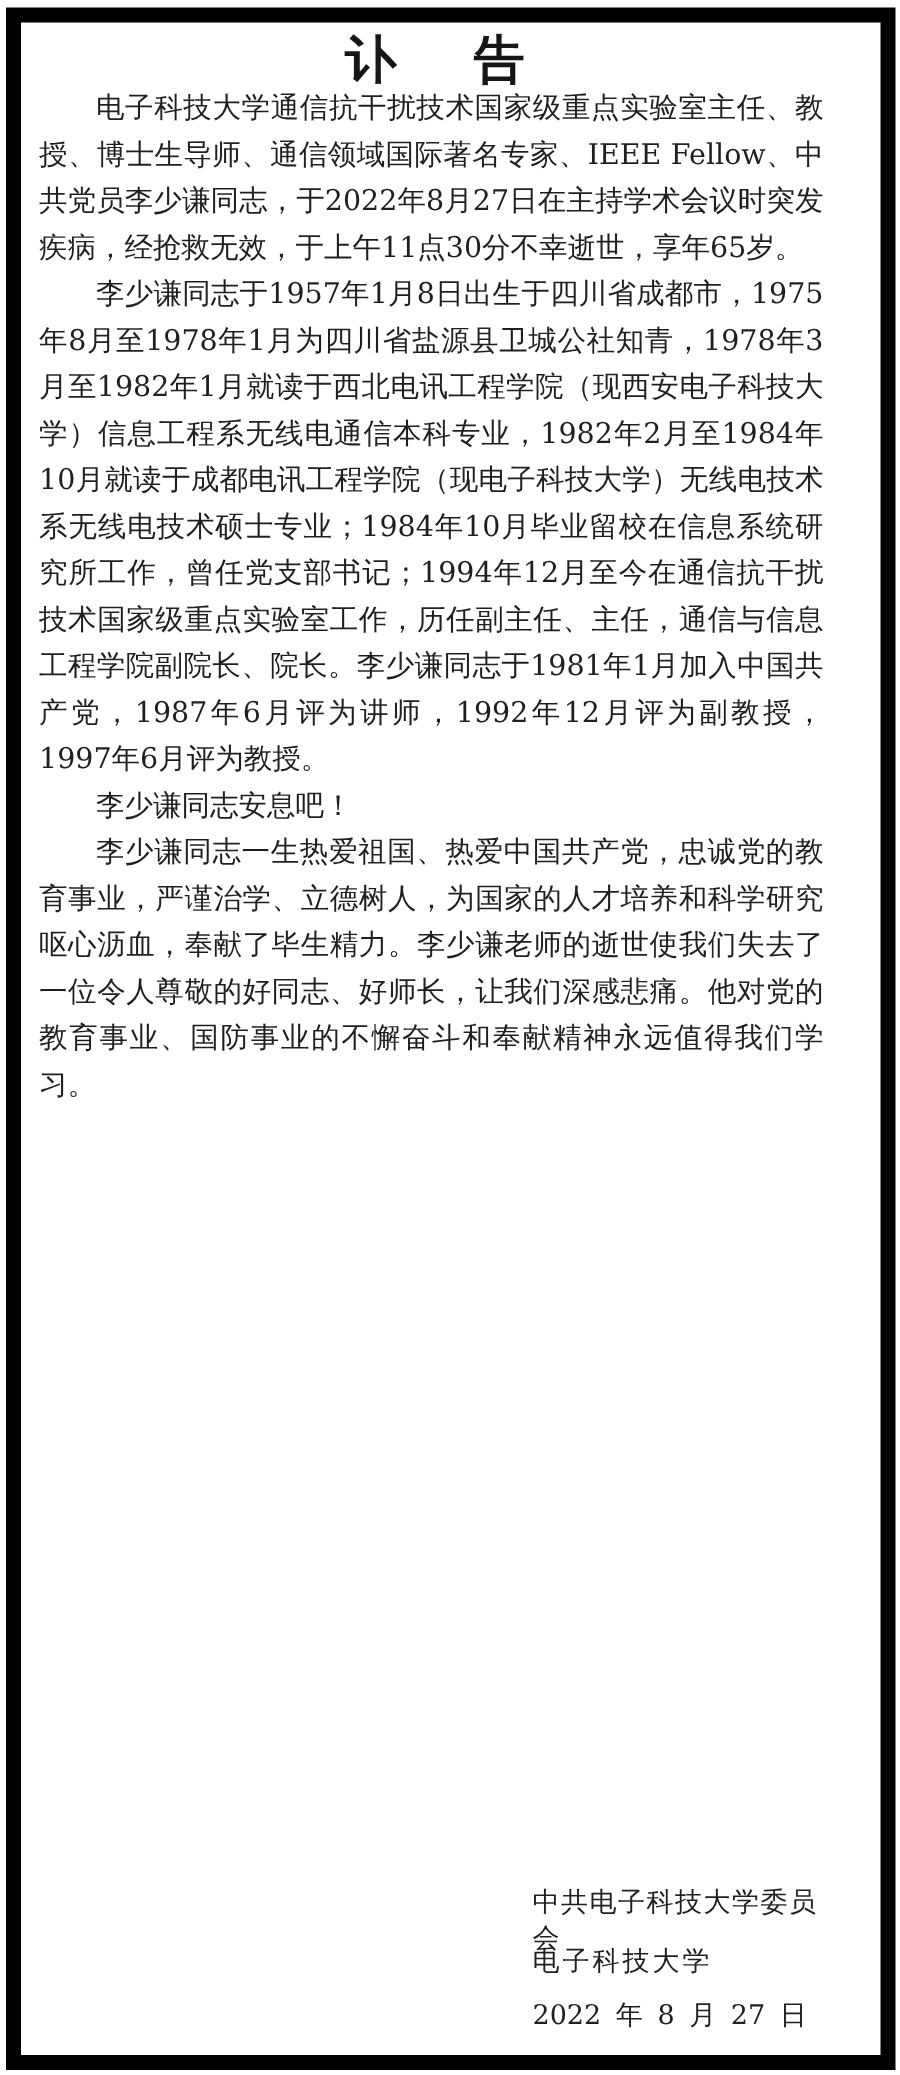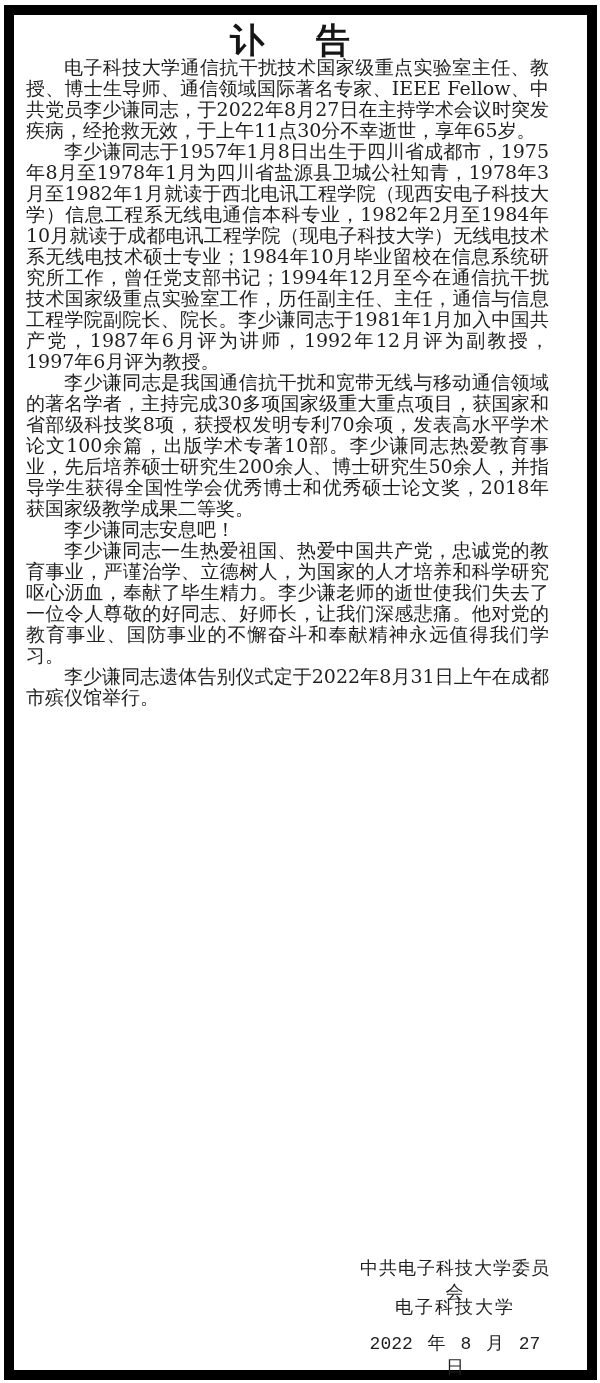--- a/index.html
+++ b/index.html
@@ -35,52 +35,48 @@
       letter-spacing: 20px;
       line-height: 40px;
       color: #161616;
     }
     .body-text {
       position: absolute;
       left: 26px;
       top: 57px;
       width: 523px;
       font-size: 19px;
-      line-height: 21px;
+      line-height: 31px;
       text-align: justify;
       color: #1f1f1f;
     }
     .body-text p {
       margin: 0;
       text-indent: 2em;
     }
     .signature {
       position: absolute;
       left: 355px;
       width: 200px;
-      text-align: center;
       font-size: 18px;
       color: #1f1f1f;
-      font-family: Liberation Mono, monospace;
     }
     .sig-org1 { top: 1256px; letter-spacing: 1px; }
     .sig-org2 { top: 1295px; letter-spacing: 2px; }
     .sig-date { top: 1331px; word-spacing: 4px; }
   </style>
 </head>
 <body>
 
 <div class="frame"></div>
 
 <h1 class="title" style="margin:0;">讣 告</h1>
 
 <div class="body-text">
   <p>电子科技大学通信抗干扰技术国家级重点实验室主任、教授、博士生导师、通信领域国际著名专家、IEEE Fellow、中共党员李少谦同志，于2022年8月27日在主持学术会议时突发疾病，经抢救无效，于上午11点30分不幸逝世，享年65岁。</p>
   <p>李少谦同志于1957年1月8日出生于四川省成都市，1975年8月至1978年1月为四川省盐源县卫城公社知青，1978年3月至1982年1月就读于西北电讯工程学院（现西安电子科技大学）信息工程系无线电通信本科专业，1982年2月至1984年10月就读于成都电讯工程学院（现电子科技大学）无线电技术系无线电技术硕士专业；1984年10月毕业留校在信息系统研究所工作，曾任党支部书记；1994年12月至今在通信抗干扰技术国家级重点实验室工作，历任副主任、主任，通信与信息工程学院副院长、院长。李少谦同志于1981年1月加入中国共产党，1987年6月评为讲师，1992年12月评为副教授，1997年6月评为教授。</p>
-  <p>李少谦同志是我国通信抗干扰和宽带无线与移动通信领域的著名学者，主持完成30多项国家级重大重点项目，获国家和省部级科技奖8项，获授权发明专利70余项，发表高水平学术论文100余篇，出版学术专著10部。李少谦同志热爱教育事业，先后培养硕士研究生200余人、博士研究生50余人，并指导学生获得全国性学会优秀博士和优秀硕士论文奖，2018年获国家级教学成果二等奖。</p>
   <p>李少谦同志安息吧！</p>
   <p>李少谦同志一生热爱祖国、热爱中国共产党，忠诚党的教育事业，严谨治学、立德树人，为国家的人才培养和科学研究呕心沥血，奉献了毕生精力。李少谦老师的逝世使我们失去了一位令人尊敬的好同志、好师长，让我们深感悲痛。他对党的教育事业、国防事业的不懈奋斗和奉献精神永远值得我们学习。</p>
-  <p>李少谦同志遗体告别仪式定于2022年8月31日上午在成都市殡仪馆举行。</p>
 </div>
 
 <div class="signature sig-org1">中共电子科技大学委员会</div>
 <div class="signature sig-org2">电子科技大学</div>
 <div class="signature sig-date">2022 年 8 月 27 日</div>
 
 </body></html>

